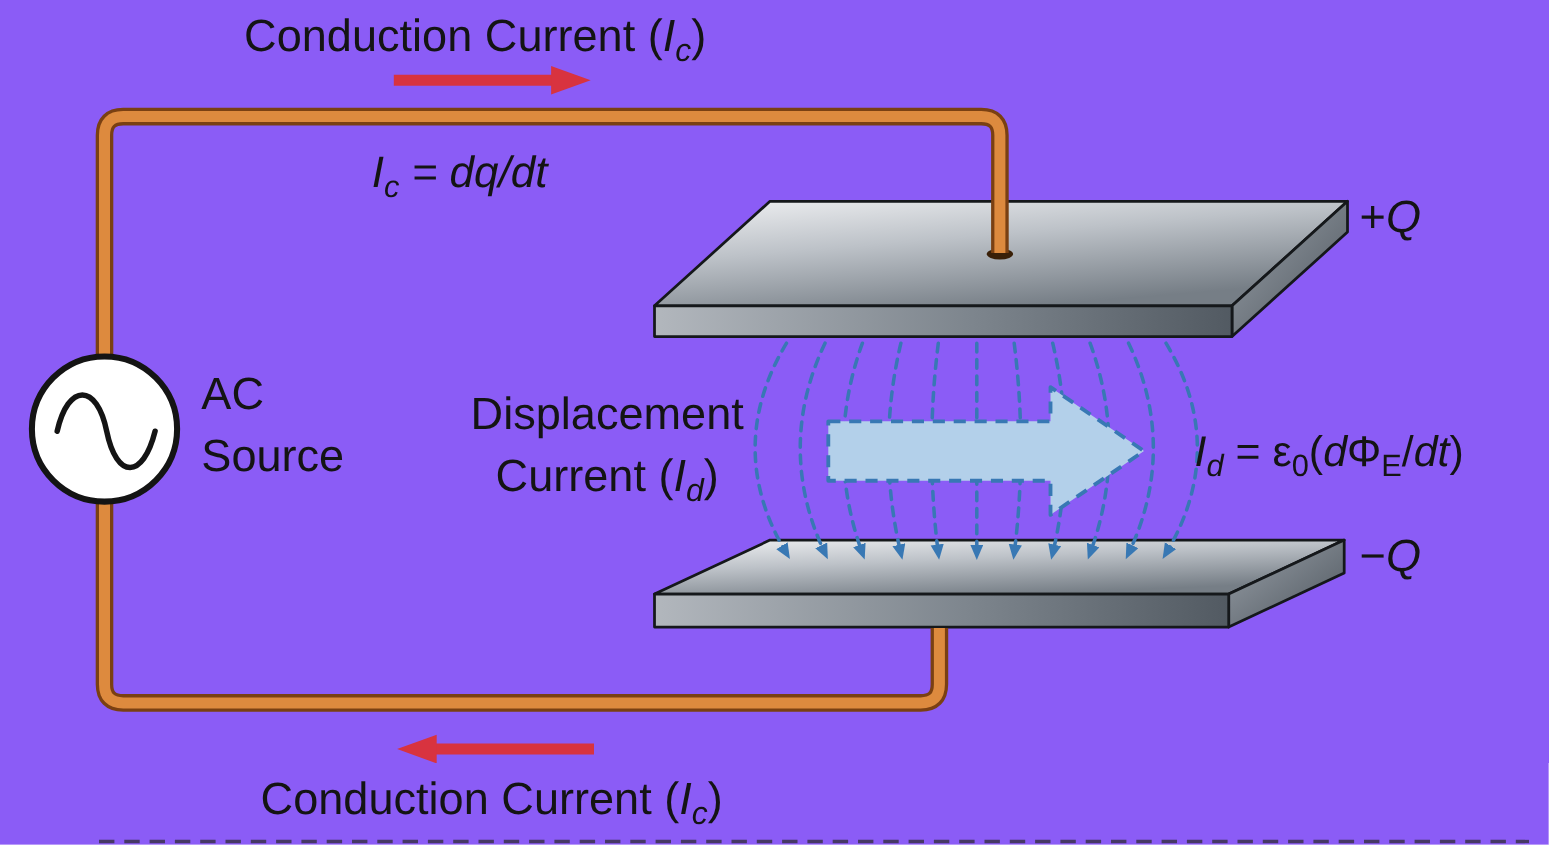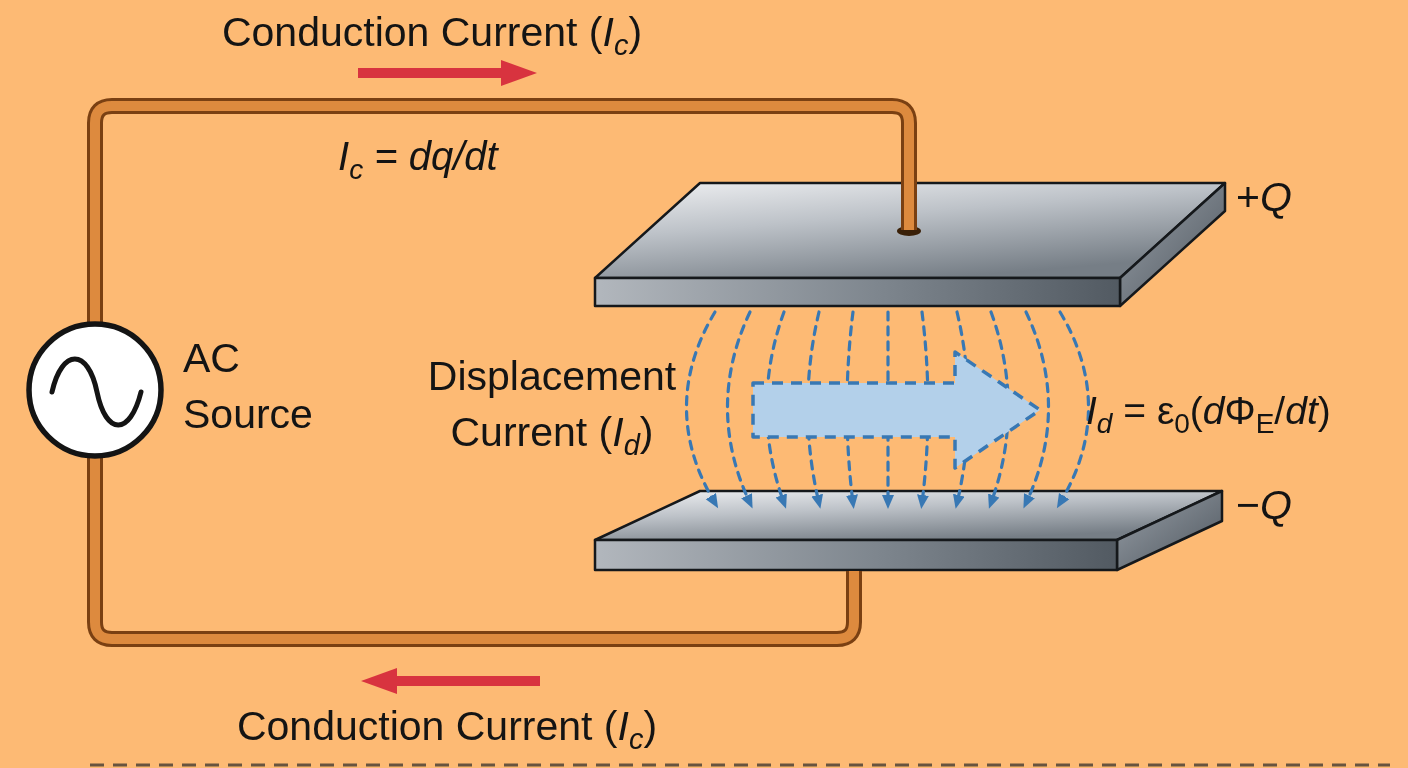--- a/index.html
+++ b/index.html
@@ -5,21 +5,21 @@
   html, body {
     margin: 0;
     padding: 0;
     background: #ffffff;
     font-family: "Liberation Sans", sans-serif;
   }
   .stage {
     position: relative;
     width: 1408px;
     height: 768px;
-    background: #fdba74;
+    background: #8b5cf6;
     overflow: hidden;
   }
   svg { display: block; }
   text {
     fill: #141414;
     font-family: "Liberation Sans", sans-serif;
   }
 </style>
 </head>
 <body>

